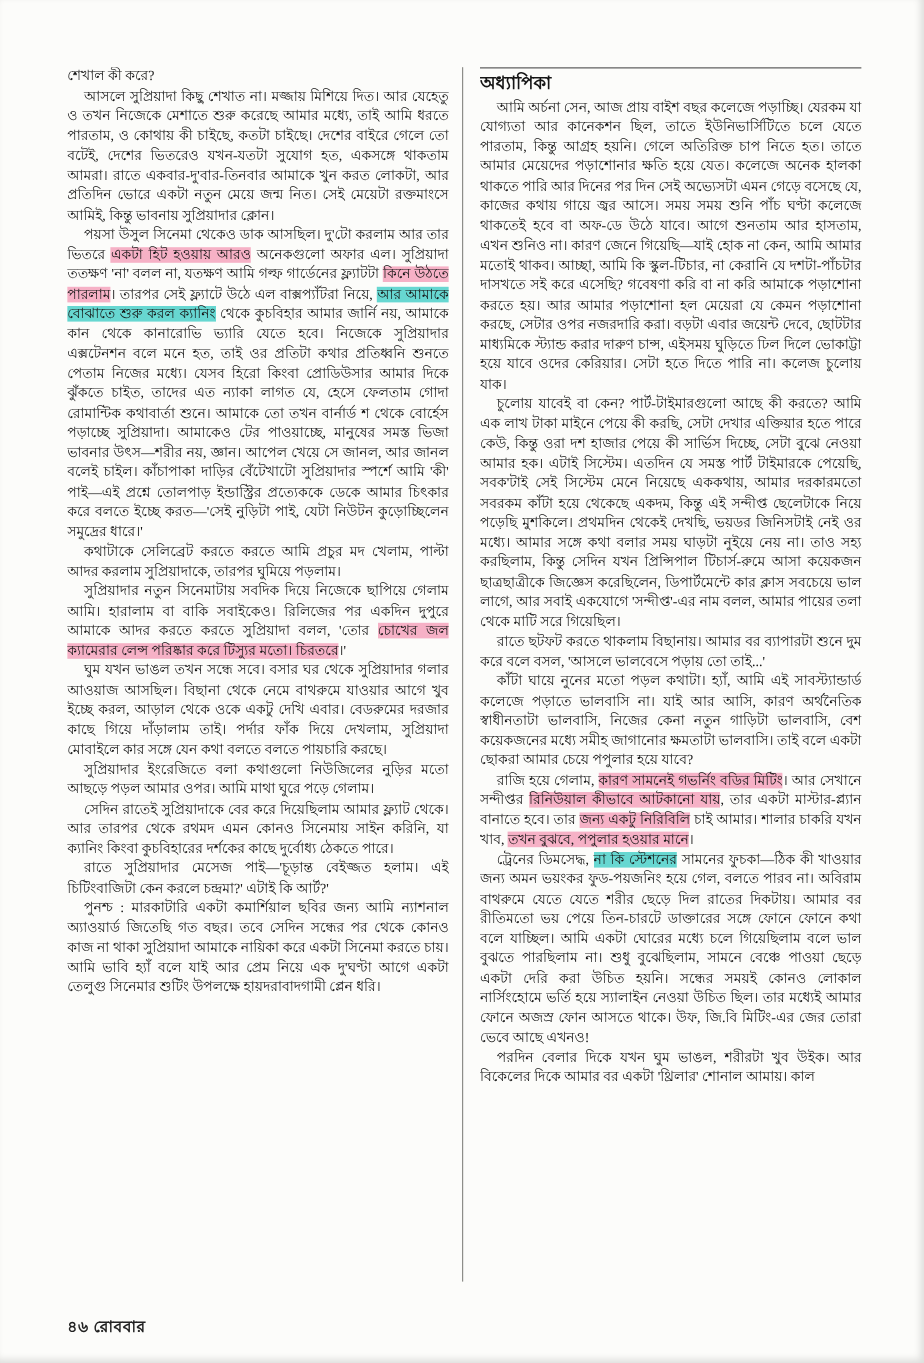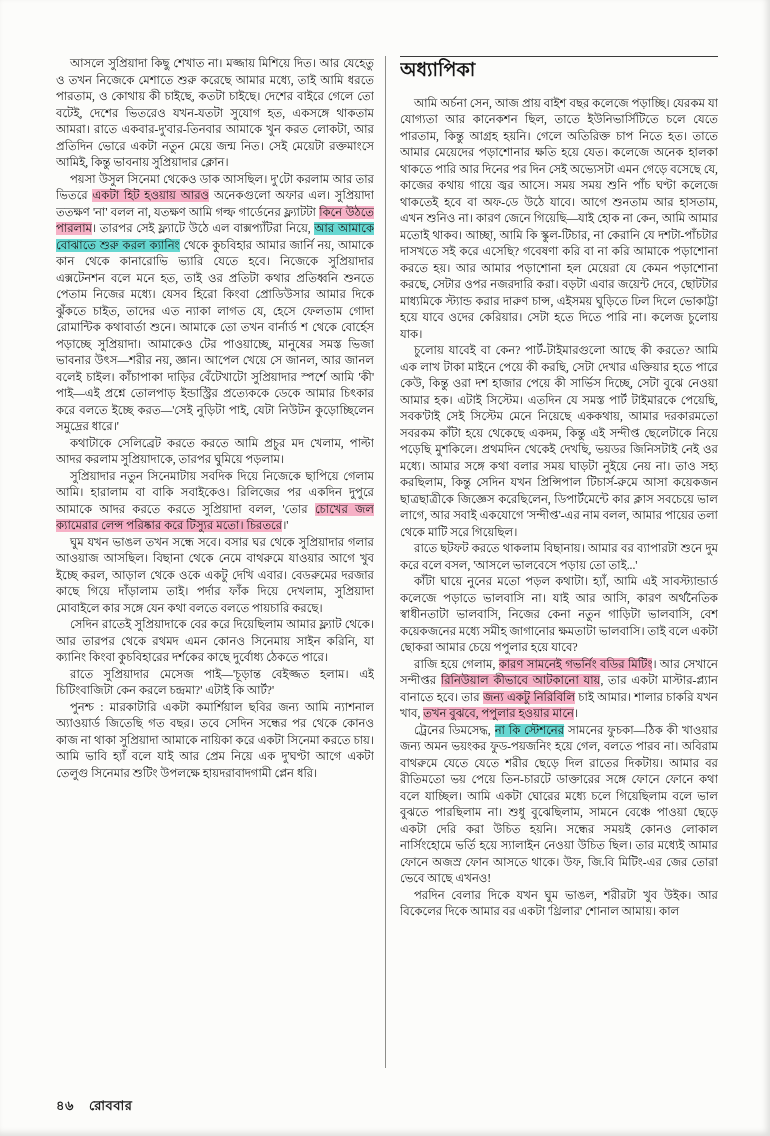--- a/index.html
+++ b/index.html
@@ -28,48 +28,50 @@
   }
   .col p{margin:0;text-indent:14px;}
   .col p.noindent{text-indent:0;}
   .col-divider{
     position:absolute;left:385px;top:56px;
     width:1px;height:1012px;
     background:#8d8d89;
   }
   .section-heading{
     font-weight:bold;
-    font-size:19px;
+    font-size:15px;
     border-top:1.2px solid #3a3a3a;
     padding-top:5px;
-    margin-bottom:17px;
+    margin-bottom:3px;
     text-indent:0;
     text-align:left;
   }
   .hl-pink{background:var(--hl-pink,#f6b1c6);}
   .hl-cyan{background:var(--hl-cyan,#67d7d1);}
   .footer{
     position:absolute;left:56px;top:1096px;
     font-size:13px;font-weight:bold;color:#222;
-    display:flex;align-items:center;gap:15px;
+    display:flex;align-items:center;gap:4px;
     letter-spacing:.5px;
   }
 </style>
 </head>
 <body>
 
 <div class="page">
 
   <div class="content">
     <div class="col" id="col-left">
+        <p class="noindent"><span>শেখাল কী করে?</span></p>
         <p><span>আসলে সুপ্রিয়াদা কিছু শেখাত না। মজ্জায় মিশিয়ে দিত। আর যেহেতু ও তখন নিজেকে মেশাতে শুরু করেছে আমার মধ্যে, তাই আমি ধরতে পারতাম, ও কোথায় কী চাইছে, কতটা চাইছে। দেশের বাইরে গেলে তো বটেই, দেশের ভিতরেও যখন-যতটা সুযোগ হত, একসঙ্গে থাকতাম আমরা। রাতে একবার-দু'বার-তিনবার আমাকে খুন করত লোকটা, আর প্রতিদিন ভোরে একটা নতুন মেয়ে জন্ম নিত। সেই মেয়েটা রক্তমাংসে আমিই, কিন্তু ভাবনায় সুপ্রিয়াদার ক্লোন।</span></p>
         <p><span>পয়সা উসুল সিনেমা থেকেও ডাক আসছিল। দু'টো করলাম আর তার ভিতরে </span><span class="hl-pink">একটা হিট হওয়ায় আরও</span><span> অনেকগুলো অফার এল। সুপ্রিয়াদা ততক্ষণ 'না' বলল না, যতক্ষণ আমি গল্ফ গার্ডেনের ফ্ল্যাটটা </span><span class="hl-pink">কিনে উঠতে পারলাম</span><span>। তারপর সেই ফ্ল্যাটে উঠে এল বাক্সপ্যাঁটরা নিয়ে, </span><span class="hl-cyan">আর আমাকে বোঝাতে শুরু করল ক্যানিং</span><span> থেকে কুচবিহার আমার জার্নি নয়, আমাকে কান থেকে কানারোভি ভ্যারি যেতে হবে। নিজেকে সুপ্রিয়াদার এক্সটেনশন বলে মনে হত, তাই ওর প্রতিটা কথার প্রতিধ্বনি শুনতে পেতাম নিজের মধ্যে। যেসব হিরো কিংবা প্রোডিউসার আমার দিকে ঝুঁকতে চাইত, তাদের এত ন্যাকা লাগত যে, হেসে ফেলতাম গোদা রোমান্টিক কথাবার্তা শুনে। আমাকে তো তখন বার্নার্ড শ থেকে বোর্হেস পড়াচ্ছে সুপ্রিয়াদা। আমাকেও টের পাওয়াচ্ছে, মানুষের সমস্ত ভিজা ভাবনার উৎস—শরীর নয়, জ্ঞান। আপেল খেয়ে সে জানল, আর জানল বলেই চাইল। কাঁচাপাকা দাড়ির বেঁটেখাটো সুপ্রিয়াদার স্পর্শে আমি 'কী' পাই—এই প্রশ্নে তোলপাড় ইন্ডাস্ট্রির প্রত্যেককে ডেকে আমার চিৎকার করে বলতে ইচ্ছে করত—'সেই নুড়িটা পাই, যেটা নিউটন কুড়োচ্ছিলেন সমুদ্রের ধারে।'</span></p>
         <p><span>কথাটাকে সেলিব্রেট করতে করতে আমি প্রচুর মদ খেলাম, পাল্টা আদর করলাম সুপ্রিয়াদাকে, তারপর ঘুমিয়ে পড়লাম।</span></p>
         <p><span>সুপ্রিয়াদার নতুন সিনেমাটায় সবদিক দিয়ে নিজেকে ছাপিয়ে গেলাম আমি। হারালাম বা বাকি সবাইকেও। রিলিজের পর একদিন দুপুরে আমাকে আদর করতে করতে সুপ্রিয়াদা বলল, 'তোর </span><span class="hl-pink">চোখের জল ক্যামেরার লেন্স পরিষ্কার করে টিস্যুর মতো। চিরতরে</span><span>।'</span></p>
         <p><span>ঘুম যখন ভাঙল তখন সন্ধে সবে। বসার ঘর থেকে সুপ্রিয়াদার গলার আওয়াজ আসছিল। বিছানা থেকে নেমে বাথরুমে যাওয়ার আগে খুব ইচ্ছে করল, আড়াল থেকে ওকে একটু দেখি এবার। বেডরুমের দরজার কাছে গিয়ে দাঁড়ালাম তাই। পর্দার ফাঁক দিয়ে দেখলাম, সুপ্রিয়াদা মোবাইলে কার সঙ্গে যেন কথা বলতে বলতে পায়চারি করছে।</span></p>
+        <p><span>সুপ্রিয়াদার ইংরেজিতে বলা কথাগুলো নিউজিলের নুড়ির মতো আছড়ে পড়ল আমার ওপর। আমি মাথা ঘুরে পড়ে গেলাম।</span></p>
         <p><span>সেদিন রাতেই সুপ্রিয়াদাকে বের করে দিয়েছিলাম আমার ফ্ল্যাট থেকে। আর তারপর থেকে রথমদ এমন কোনও সিনেমায় সাইন করিনি, যা ক্যানিং কিংবা কুচবিহারের দর্শকের কাছে দুর্বোধ্য ঠেকতে পারে।</span></p>
         <p><span>রাতে সুপ্রিয়াদার মেসেজ পাই—'চূড়ান্ত বেইজ্জত হলাম। এই চিটিংবাজিটা কেন করলে চন্দ্রমা?' এটাই কি আর্ট?'</span></p>
         <p><span>পুনশ্চ : মারকাটারি একটা কমার্শিয়াল ছবির জন্য আমি ন্যাশনাল অ্যাওয়ার্ড জিতেছি গত বছর। তবে সেদিন সন্ধের পর থেকে কোনও কাজ না থাকা সুপ্রিয়াদা আমাকে নায়িকা করে একটা সিনেমা করতে চায়। আমি ভাবি হ্যাঁ বলে যাই আর প্রেম নিয়ে এক দু'ঘণ্টা আগে একটা তেলুগু সিনেমার শুটিং উপলক্ষে হায়দরাবাদগামী প্লেন ধরি।</span></p>
       </div>
     <div class="col" id="col-right">
       <div class="section-heading">অধ্যাপিকা</div>
     <p><span>আমি অর্চনা সেন, আজ প্রায় বাইশ বছর কলেজে পড়াচ্ছি। যেরকম যা যোগ্যতা আর কানেকশন ছিল, তাতে ইউনিভার্সিটিতে চলে যেতে পারতাম, কিন্তু আগ্রহ হয়নি। গেলে অতিরিক্ত চাপ নিতে হত। তাতে আমার মেয়েদের পড়াশোনার ক্ষতি হয়ে যেত। কলেজে অনেক হালকা থাকতে পারি আর দিনের পর দিন সেই অভ্যেসটা এমন গেড়ে বসেছে যে, কাজের কথায় গায়ে জ্বর আসে। সময় সময় শুনি পাঁচ ঘণ্টা কলেজে থাকতেই হবে বা অফ-ডে উঠে যাবে। আগে শুনতাম আর হাসতাম, এখন শুনিও না। কারণ জেনে গিয়েছি—যাই হোক না কেন, আমি আমার মতোই থাকব। আচ্ছা, আমি কি স্কুল-টিচার, না কেরানি যে দশটা-পাঁচটার দাসখতে সই করে এসেছি? গবেষণা করি বা না করি আমাকে পড়াশোনা করতে হয়। আর আমার পড়াশোনা হল মেয়েরা যে কেমন পড়াশোনা করছে, সেটার ওপর নজরদারি করা। বড়টা এবার জয়েন্ট দেবে, ছোটটার মাধ্যমিকে স্ট্যান্ড করার দারুণ চান্স, এইসময় ঘুড়িতে ঢিল দিলে ভোকাট্টা হয়ে যাবে ওদের কেরিয়ার। সেটা হতে দিতে পারি না। কলেজ চুলোয় যাক।</span></p>
         <p><span>চুলোয় যাবেই বা কেন? পার্ট-টাইমারগুলো আছে কী করতে? আমি এক লাখ টাকা মাইনে পেয়ে কী করছি, সেটা দেখার এক্তিয়ার হতে পারে কেউ, কিন্তু ওরা দশ হাজার পেয়ে কী সার্ভিস দিচ্ছে, সেটা বুঝে নেওয়া আমার হক। এটাই সিস্টেম। এতদিন যে সমস্ত পার্ট টাইমারকে পেয়েছি, সবক'টাই সেই সিস্টেম মেনে নিয়েছে এককথায়, আমার দরকারমতো সবরকম কাঁটা হয়ে থেকেছে একদম, কিন্তু এই সন্দীপ্ত ছেলেটাকে নিয়ে পড়েছি মুশকিলে। প্রথমদিন থেকেই দেখছি, ভয়ডর জিনিসটাই নেই ওর মধ্যে। আমার সঙ্গে কথা বলার সময় ঘাড়টা নুইয়ে নেয় না। তাও সহ্য করছিলাম, কিন্তু সেদিন যখন প্রিন্সিপাল টিচার্স-রুমে আসা কয়েকজন ছাত্রছাত্রীকে জিজ্ঞেস করেছিলেন, ডিপার্টমেন্টে কার ক্লাস সবচেয়ে ভাল লাগে, আর সবাই একযোগে 'সন্দীপ্ত'-এর নাম বলল, আমার পায়ের তলা থেকে মাটি সরে গিয়েছিল।</span></p>
         <p><span>রাতে ছটফট করতে থাকলাম বিছানায়। আমার বর ব্যাপারটা শুনে দুম করে বলে বসল, 'আসলে ভালবেসে পড়ায় তো তাই...'</span></p>
         <p><span>কাঁটা ঘায়ে নুনের মতো পড়ল কথাটা। হ্যাঁ, আমি এই সাবস্ট্যান্ডার্ড কলেজে পড়াতে ভালবাসি না। যাই আর আসি, কারণ অর্থনৈতিক স্বাধীনতাটা ভালবাসি, নিজের কেনা নতুন গাড়িটা ভালবাসি, বেশ কয়েকজনের মধ্যে সমীহ জাগানোর ক্ষমতাটা ভালবাসি। তাই বলে একটা ছোকরা আমার চেয়ে পপুলার হয়ে যাবে?</span></p>

